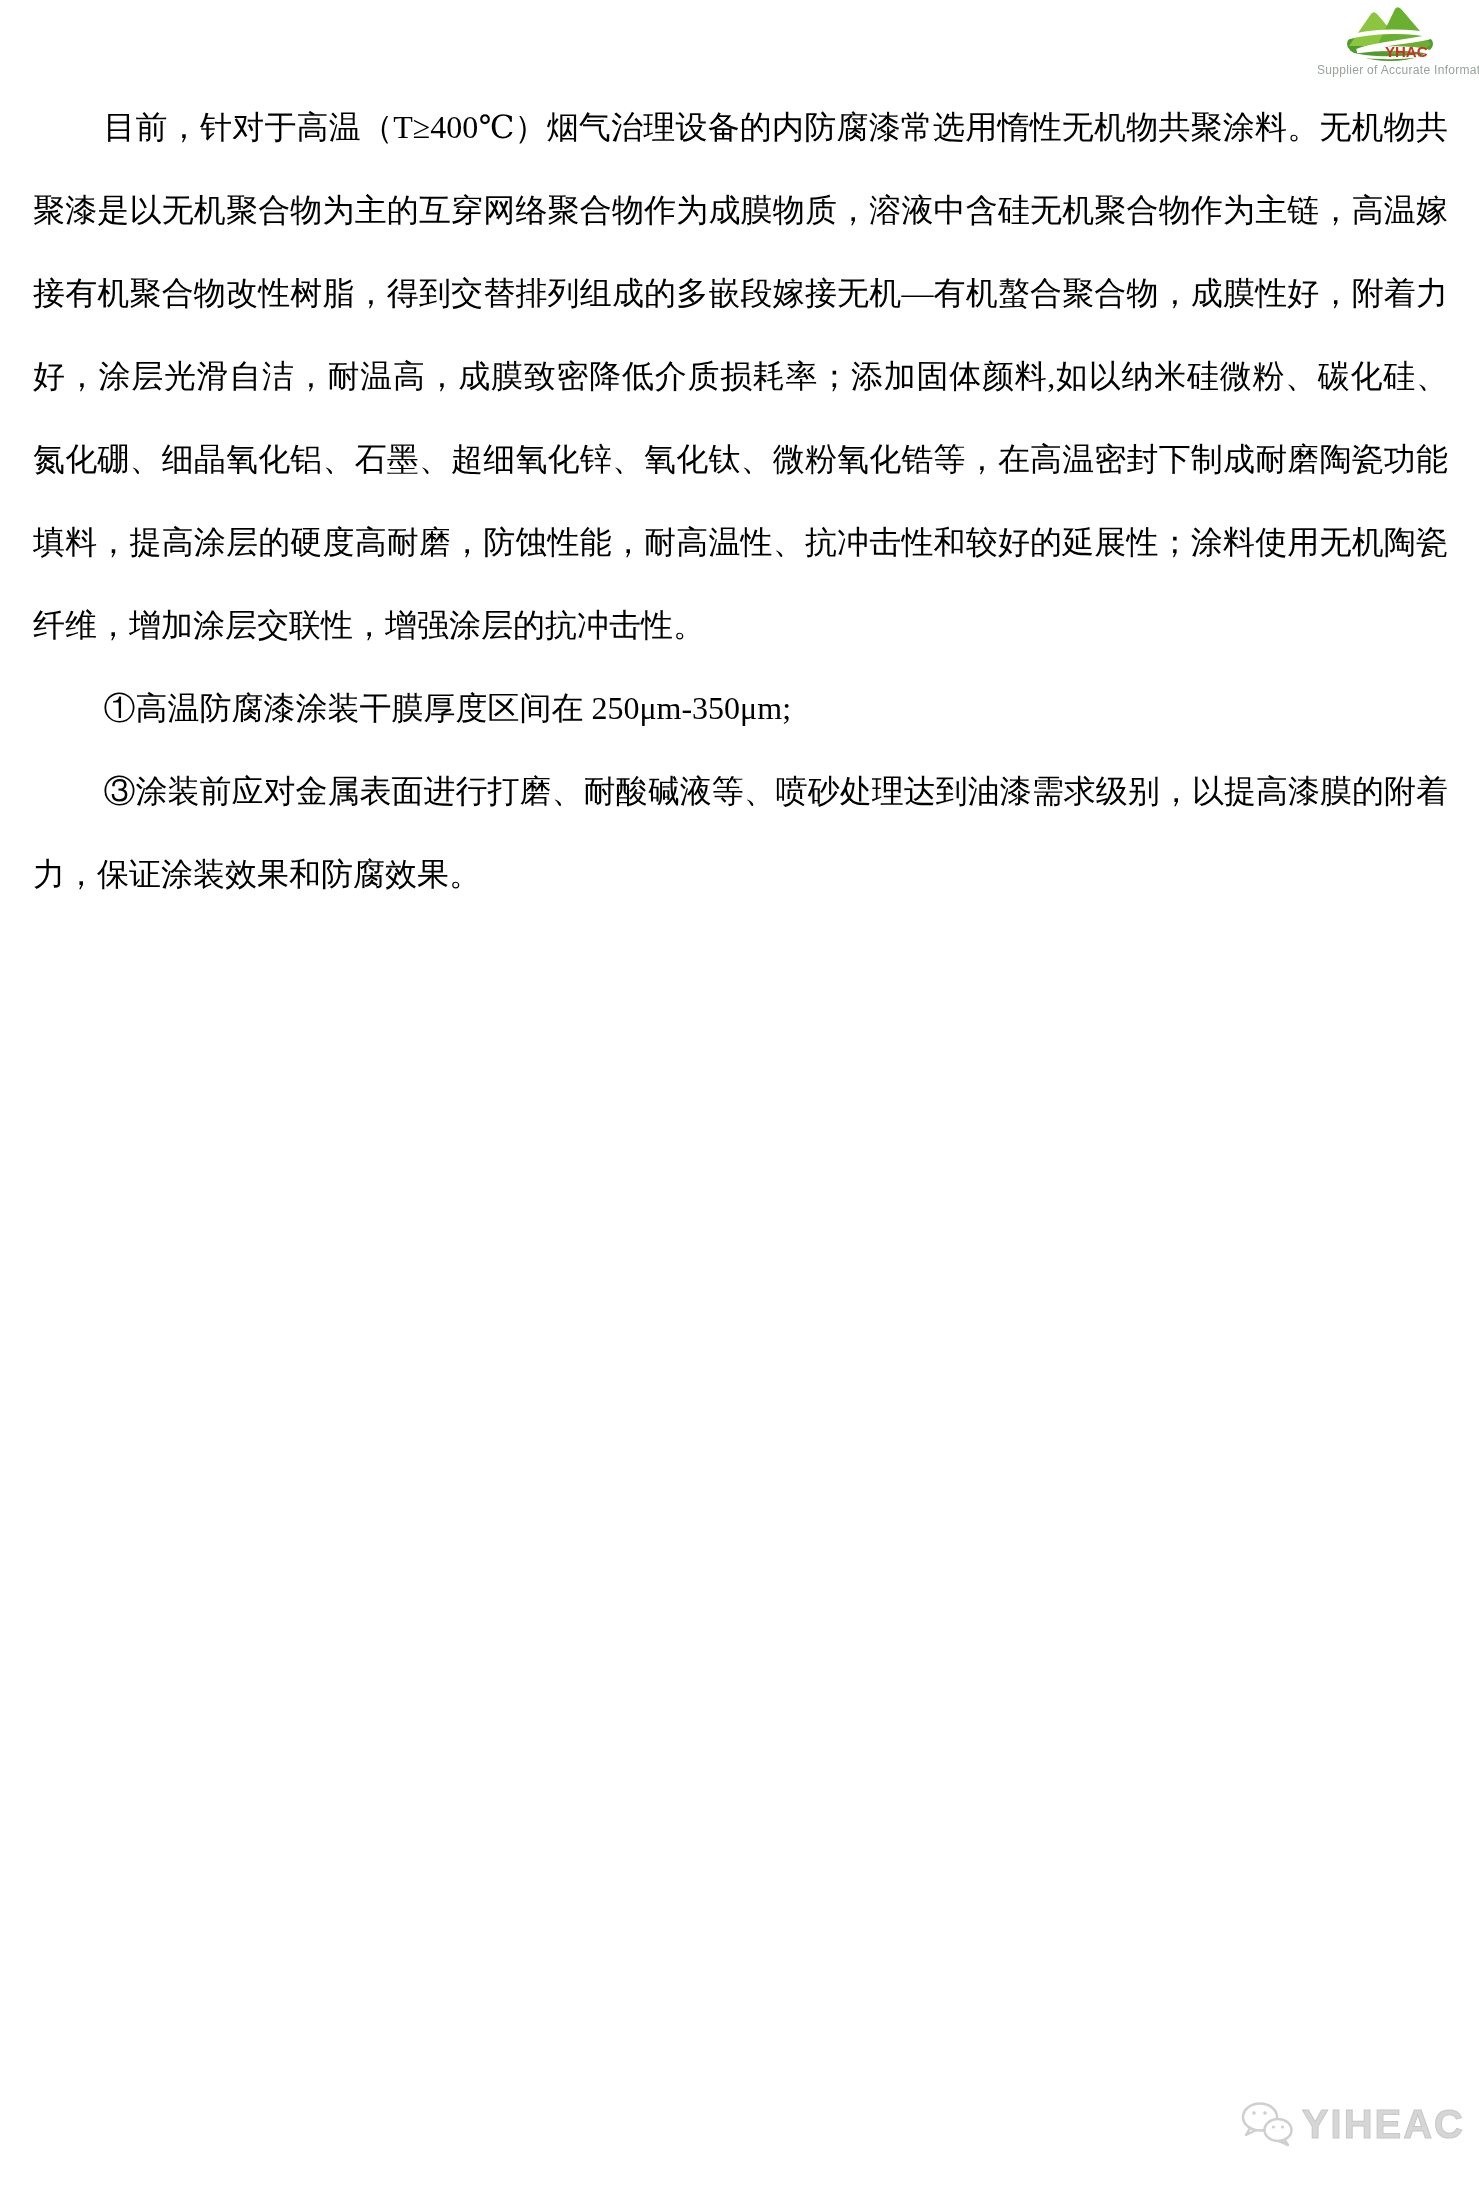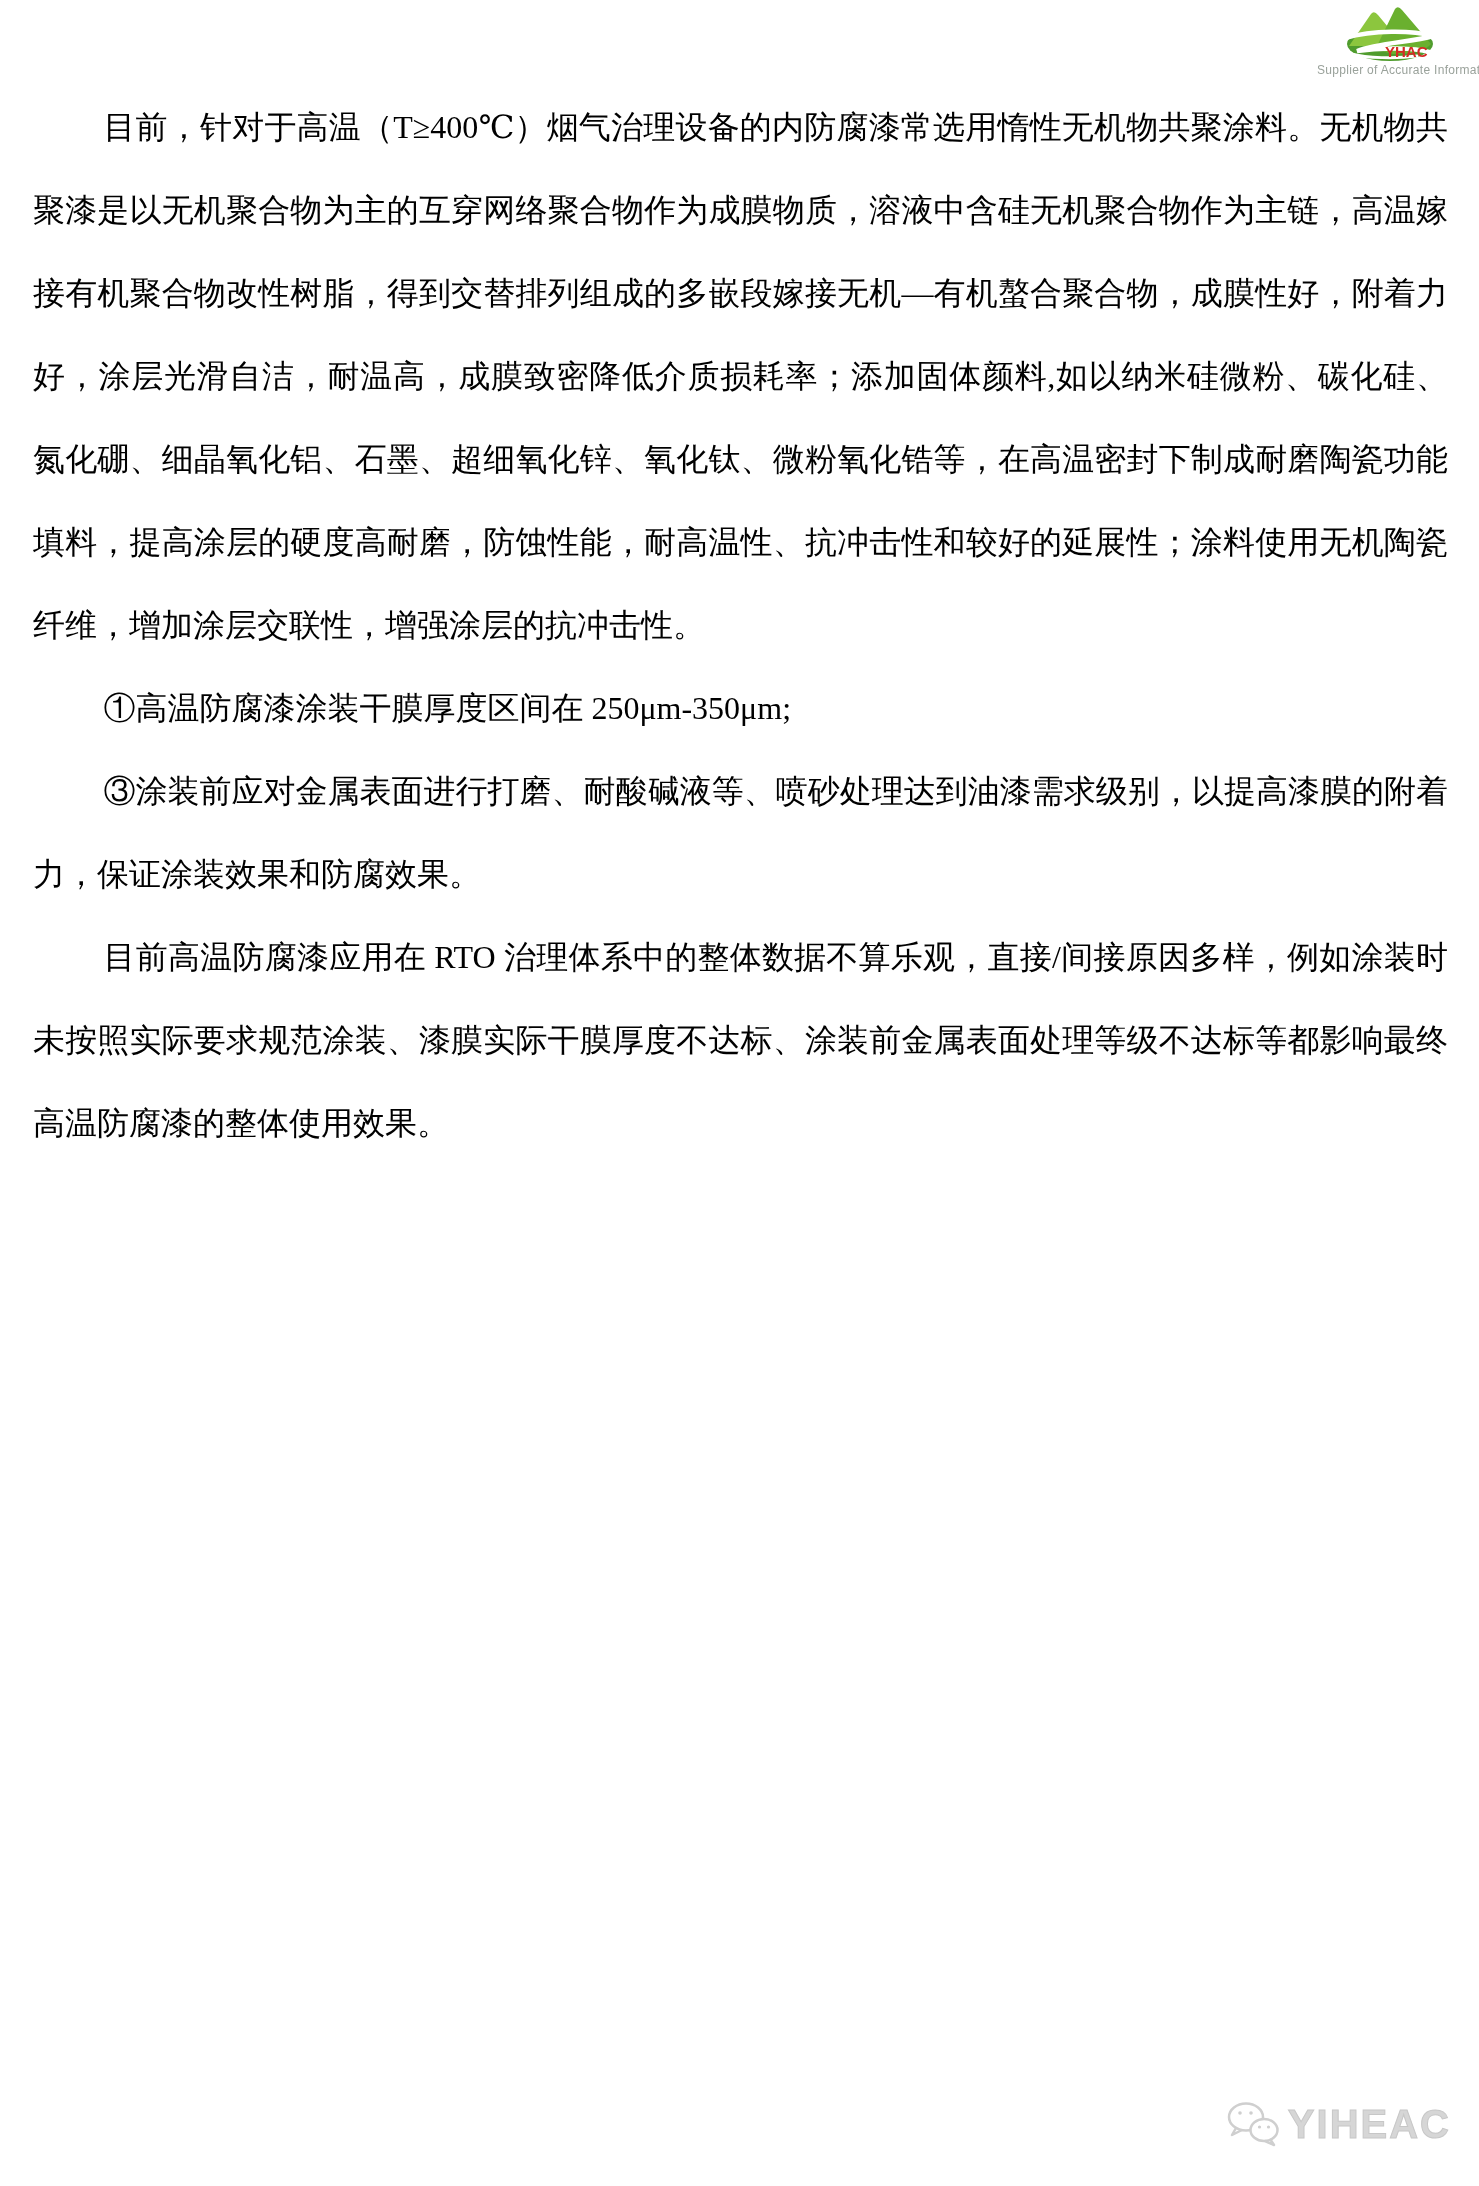--- a/index.html
+++ b/index.html
@@ -46,21 +46,21 @@
     text-justify: inter-ideograph;
   }
   .content p {
     margin: 0;
     padding: 0;
     text-indent: 2.2em;
   }
   
   .watermark {
     position: absolute;
-    right: 28px;
+    right: 14px;
     bottom: 38px;
     display: flex;
     align-items: center;
     gap: 6px;
   }
   .watermark .wm-text {
     font-family: "Liberation Sans", sans-serif;
     font-size: 40px;
     font-weight: bold;
     color: #d6d6d6;
@@ -87,21 +87,20 @@
 
       <text x="52" y="51" font-family="Liberation Sans, sans-serif" font-size="15" font-weight="bold" fill="#d42b26">YHAC</text>
     </svg>
     <div class="tagline">Supplier of Accurate Information</div>
   </div>
 
   <div class="content">
     <p>目前，针对于高温（T≥400℃）烟气治理设备的内防腐漆常选用惰性无机物共聚涂料。无机物共聚漆是以无机聚合物为主的互穿网络聚合物作为成膜物质，溶液中含硅无机聚合物作为主链，高温嫁接有机聚合物改性树脂，得到交替排列组成的多嵌段嫁接无机—有机螯合聚合物，成膜性好，附着力好，涂层光滑自洁，耐温高，成膜致密降低介质损耗率；添加固体颜料,如以纳米硅微粉、碳化硅、氮化硼、细晶氧化铝、石墨、超细氧化锌、氧化钛、微粉氧化锆等，在高温密封下制成耐磨陶瓷功能填料，提高涂层的硬度高耐磨，防蚀性能，耐高温性、抗冲击性和较好的延展性；涂料使用无机陶瓷纤维，增加涂层交联性，增强涂层的抗冲击性。</p>
     <p>①高温防腐漆涂装干膜厚度区间在 250μm-350μm;</p>
     <p>③涂装前应对金属表面进行打磨、耐酸碱液等、喷砂处理达到油漆需求级别，以提高漆膜的附着力，保证涂装效果和防腐效果。</p>
-    <p>目前高温防腐漆应用在 RTO 治理体系中的整体数据不算乐观，直接/间接原因多样，例如涂装时未按照实际要求规范涂装、漆膜实际干膜厚度不达标、涂装前金属表面处理等级不达标等都影响最终高温防腐漆的整体使用效果。</p>
   </div>
 
   <div class="watermark">
     <svg width="58" height="48" viewBox="0 0 58 48">
 
       <ellipse cx="22" cy="17" rx="17" ry="13.5" fill="none" stroke="#cfcfcf" stroke-width="2.5"></ellipse>
       <path d="M12,28 L8,35 L18,30" fill="none" stroke="#cfcfcf" stroke-width="2.5" stroke-linejoin="round"></path>
       <circle cx="16" cy="13" r="1.8" fill="#cfcfcf"></circle>
       <circle cx="27" cy="13" r="1.8" fill="#cfcfcf"></circle>
 

